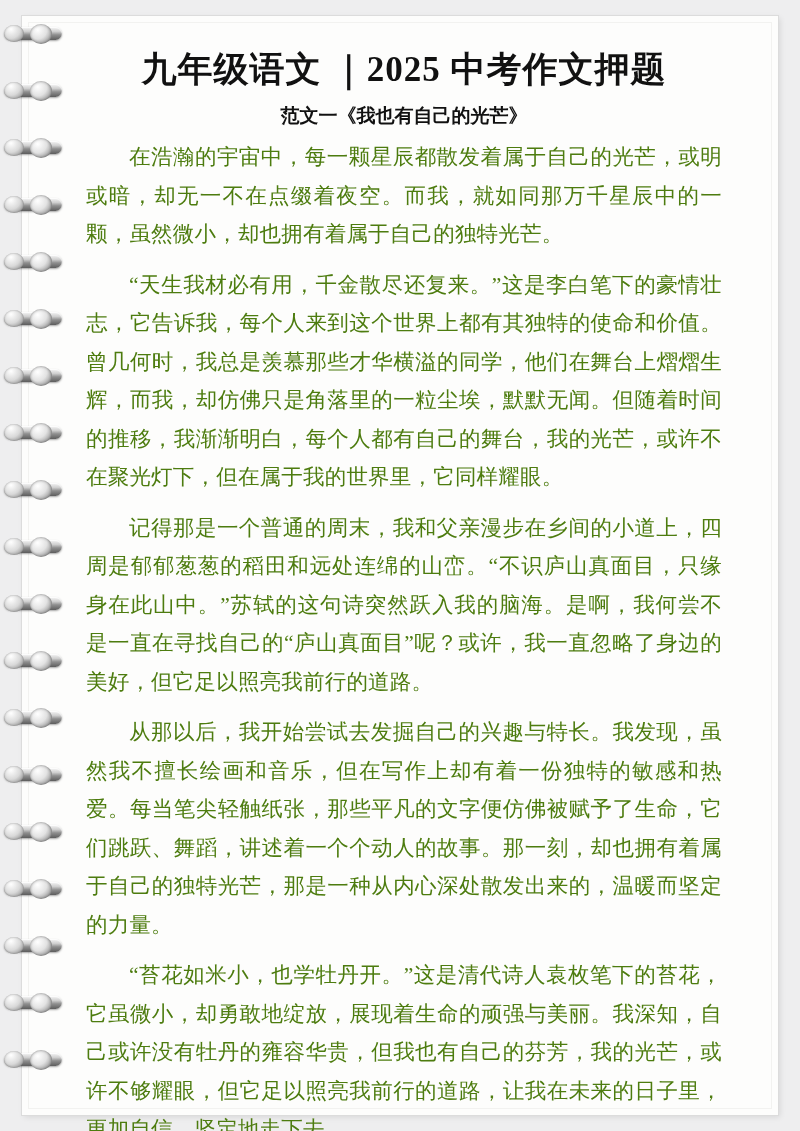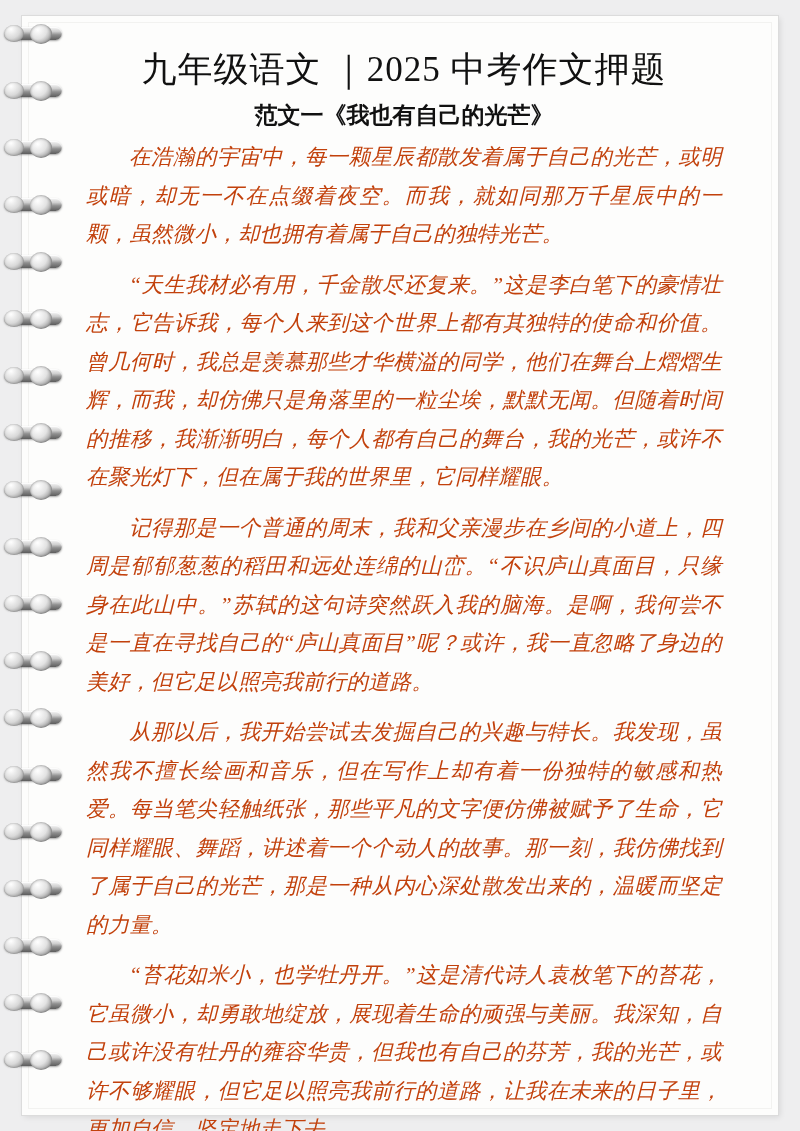--- a/index.html
+++ b/index.html
@@ -89,47 +89,46 @@
     box-sizing: border-box;
     padding: 0 18px 0 8px;
   }
 
   .title-block {
     text-align: center;
     margin: 0 0 2px 0;
   }
   .title-line {
     font-family: "Liberation Serif", "DejaVu Serif", serif;
-    font-weight: normal;
+    font-weight: bold;
     font-size: 35px;
     line-height: 48px;
     color: #111;
     letter-spacing: 1px;
     white-space: nowrap;
   }
   .subtitle {
     text-align: center;
     font-weight: bold;
-    font-size: 23px;
+    font-size: 19px;
     line-height: 40px;
     color: #111;
     margin-top: 2px;
     margin-bottom: 2px;
   }
 
   .body-text p {
     margin: 0;
     font-size: 21.5px;
     line-height: 38.5px;
-    color: #c2410c;
+    color: #4d7c0f;
     text-align: justify;
     text-justify: inter-ideograph;
     text-indent: 2em;
     letter-spacing: 0.2px;
-    font-style: italic;
   }
   .body-text p + p { margin-top: 12px; }
 </style>
 </head>
 <body>
 
 <div class="page">
 
   <div class="paper"></div>
 
@@ -236,19 +235,19 @@
     <div class="title-block">
       <div class="title-line">九年级语文 ｜2025 中考作文押题</div>
     </div>
 
     <div class="subtitle">范文一《我也有自己的光芒》</div>
 
     <div class="body-text">
       <p>在浩瀚的宇宙中，每一颗星辰都散发着属于自己的光芒，或明或暗，却无一不在点缀着夜空。而我，就如同那万千星辰中的一颗，虽然微小，却也拥有着属于自己的独特光芒。</p>
       <p>“天生我材必有用，千金散尽还复来。”这是李白笔下的豪情壮志，它告诉我，每个人来到这个世界上都有其独特的使命和价值。曾几何时，我总是羡慕那些才华横溢的同学，他们在舞台上熠熠生辉，而我，却仿佛只是角落里的一粒尘埃，默默无闻。但随着时间的推移，我渐渐明白，每个人都有自己的舞台，我的光芒，或许不在聚光灯下，但在属于我的世界里，它同样耀眼。</p>
       <p>记得那是一个普通的周末，我和父亲漫步在乡间的小道上，四周是郁郁葱葱的稻田和远处连绵的山峦。“不识庐山真面目，只缘身在此山中。”苏轼的这句诗突然跃入我的脑海。是啊，我何尝不是一直在寻找自己的“庐山真面目”呢？或许，我一直忽略了身边的美好，但它足以照亮我前行的道路。</p>
-      <p>从那以后，我开始尝试去发掘自己的兴趣与特长。我发现，虽然我不擅长绘画和音乐，但在写作上却有着一份独特的敏感和热爱。每当笔尖轻触纸张，那些平凡的文字便仿佛被赋予了生命，它同样耀眼、舞蹈，讲述着一个个动人的故事。那一刻，我仿佛找到了属于自己的光芒，那是一种从内心深处散发出来的，温暖而坚定的力量。</p>
+      <p>从那以后，我开始尝试去发掘自己的兴趣与特长。我发现，虽然我不擅长绘画和音乐，但在写作上却有着一份独特的敏感和热爱。每当笔尖轻触纸张，那些平凡的文字便仿佛被赋予了生命，它们跳跃、舞蹈，讲述着一个个动人的故事。那一刻，却也拥有着属于自己的独特光芒，那是一种从内心深处散发出来的，温暖而坚定的力量。</p>
       <p>“苔花如米小，也学牡丹开。”这是清代诗人袁枚笔下的苔花，它虽微小，却勇敢地绽放，展现着生命的顽强与美丽。我深知，自己或许没有牡丹的雍容华贵，但我也有自己的芬芳，我的光芒，或许不够耀眼，但它足以照亮我前行的道路，让我在未来的日子里，更加自信、坚定地走下去。</p>
 
     </div>
 
   </div>
 </div>
 
 </body></html>

